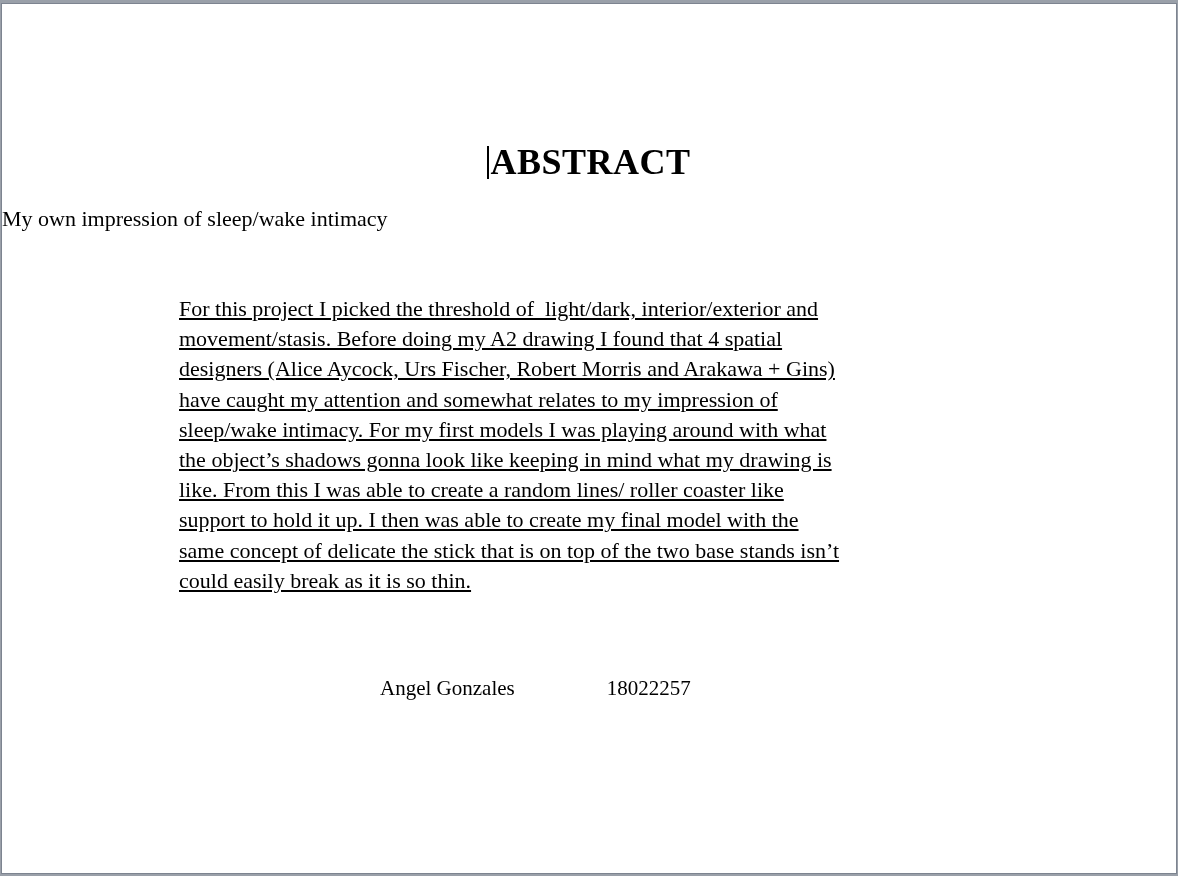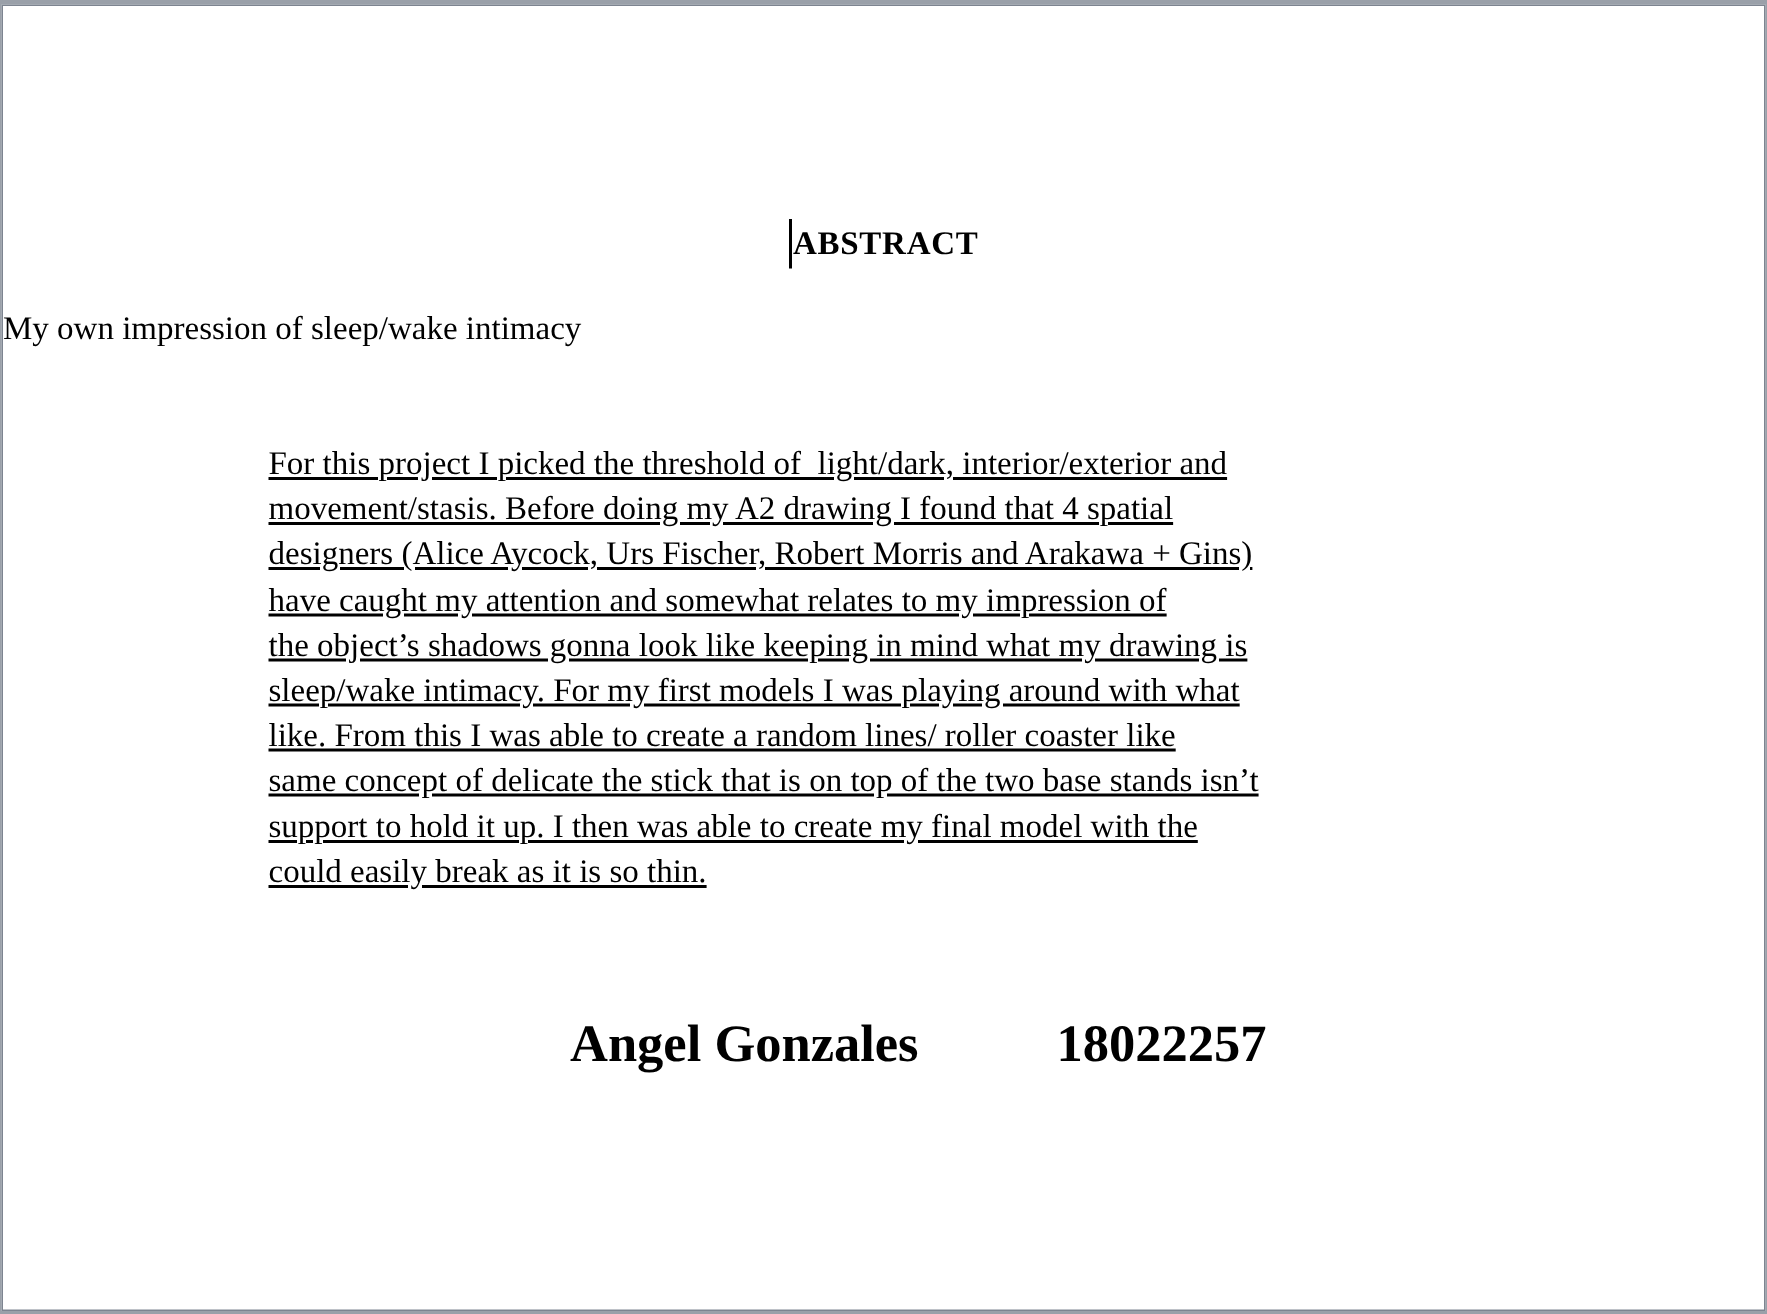--- a/index.html
+++ b/index.html
@@ -29,21 +29,21 @@
     align-items: center;
     height: 36px;
   }
   .caret {
     width: 2px;
     height: 33px;
     background: #000000;
     margin-right: 1px;
   }
   .doc-title {
-    font-size: 22px;
+    font-size: 36px;
     font-weight: bold;
     letter-spacing: 0.5px;
     white-space: pre;
   }
   .doc-subtitle {
     margin-top: 26px;
     text-align: left;
     font-size: 22px;
     white-space: pre;
   }
@@ -58,22 +58,22 @@
     line-height: 30.2px;
     white-space: pre;
   }
   .footer-row {
     display: flex;
     margin-left: 378px;
     margin-top: 80px;
     align-items: baseline;
   }
   .author-name, .student-id {
-    font-size: 35px;
-    font-weight: bold;
+    font-size: 21px;
+    font-weight: normal;
     white-space: pre;
   }
   .footer-gap {
     width: 92px;
     flex: 0 0 auto;
   }
 </style>
 </head>
 <body>
 
@@ -84,25 +84,25 @@
     <span class="doc-title">ABSTRACT</span>
   </div>
 
   <div class="doc-subtitle">My own impression of sleep/wake intimacy</div>
 
   <div class="doc-body">
     <div class="body-line">For this project I picked the threshold of  light/dark, interior/exterior and</div>
     <div class="body-line">movement/stasis. Before doing my A2 drawing I found that 4 spatial</div>
     <div class="body-line">designers (Alice Aycock, Urs Fischer, Robert Morris and Arakawa + Gins)</div>
     <div class="body-line">have caught my attention and somewhat relates to my impression of</div>
+    <div class="body-line">sleep/wake intimacy. For my first models I was playing around with what</div>
     <div class="body-line">the object’s shadows gonna look like keeping in mind what my drawing is</div>
-    <div class="body-line">sleep/wake intimacy. For my first models I was playing around with what</div>
     <div class="body-line">like. From this I was able to create a random lines/ roller coaster like</div>
+    <div class="body-line">support to hold it up. I then was able to create my final model with the</div>
     <div class="body-line">same concept of delicate the stick that is on top of the two base stands isn’t</div>
-    <div class="body-line">support to hold it up. I then was able to create my final model with the</div>
     <div class="body-line">could easily break as it is so thin.</div>
   </div>
 
   <div class="footer-row">
     <span class="author-name">Angel Gonzales</span>
     <span class="footer-gap"></span>
     <span class="student-id">18022257</span>
   </div>
 
 </div>

